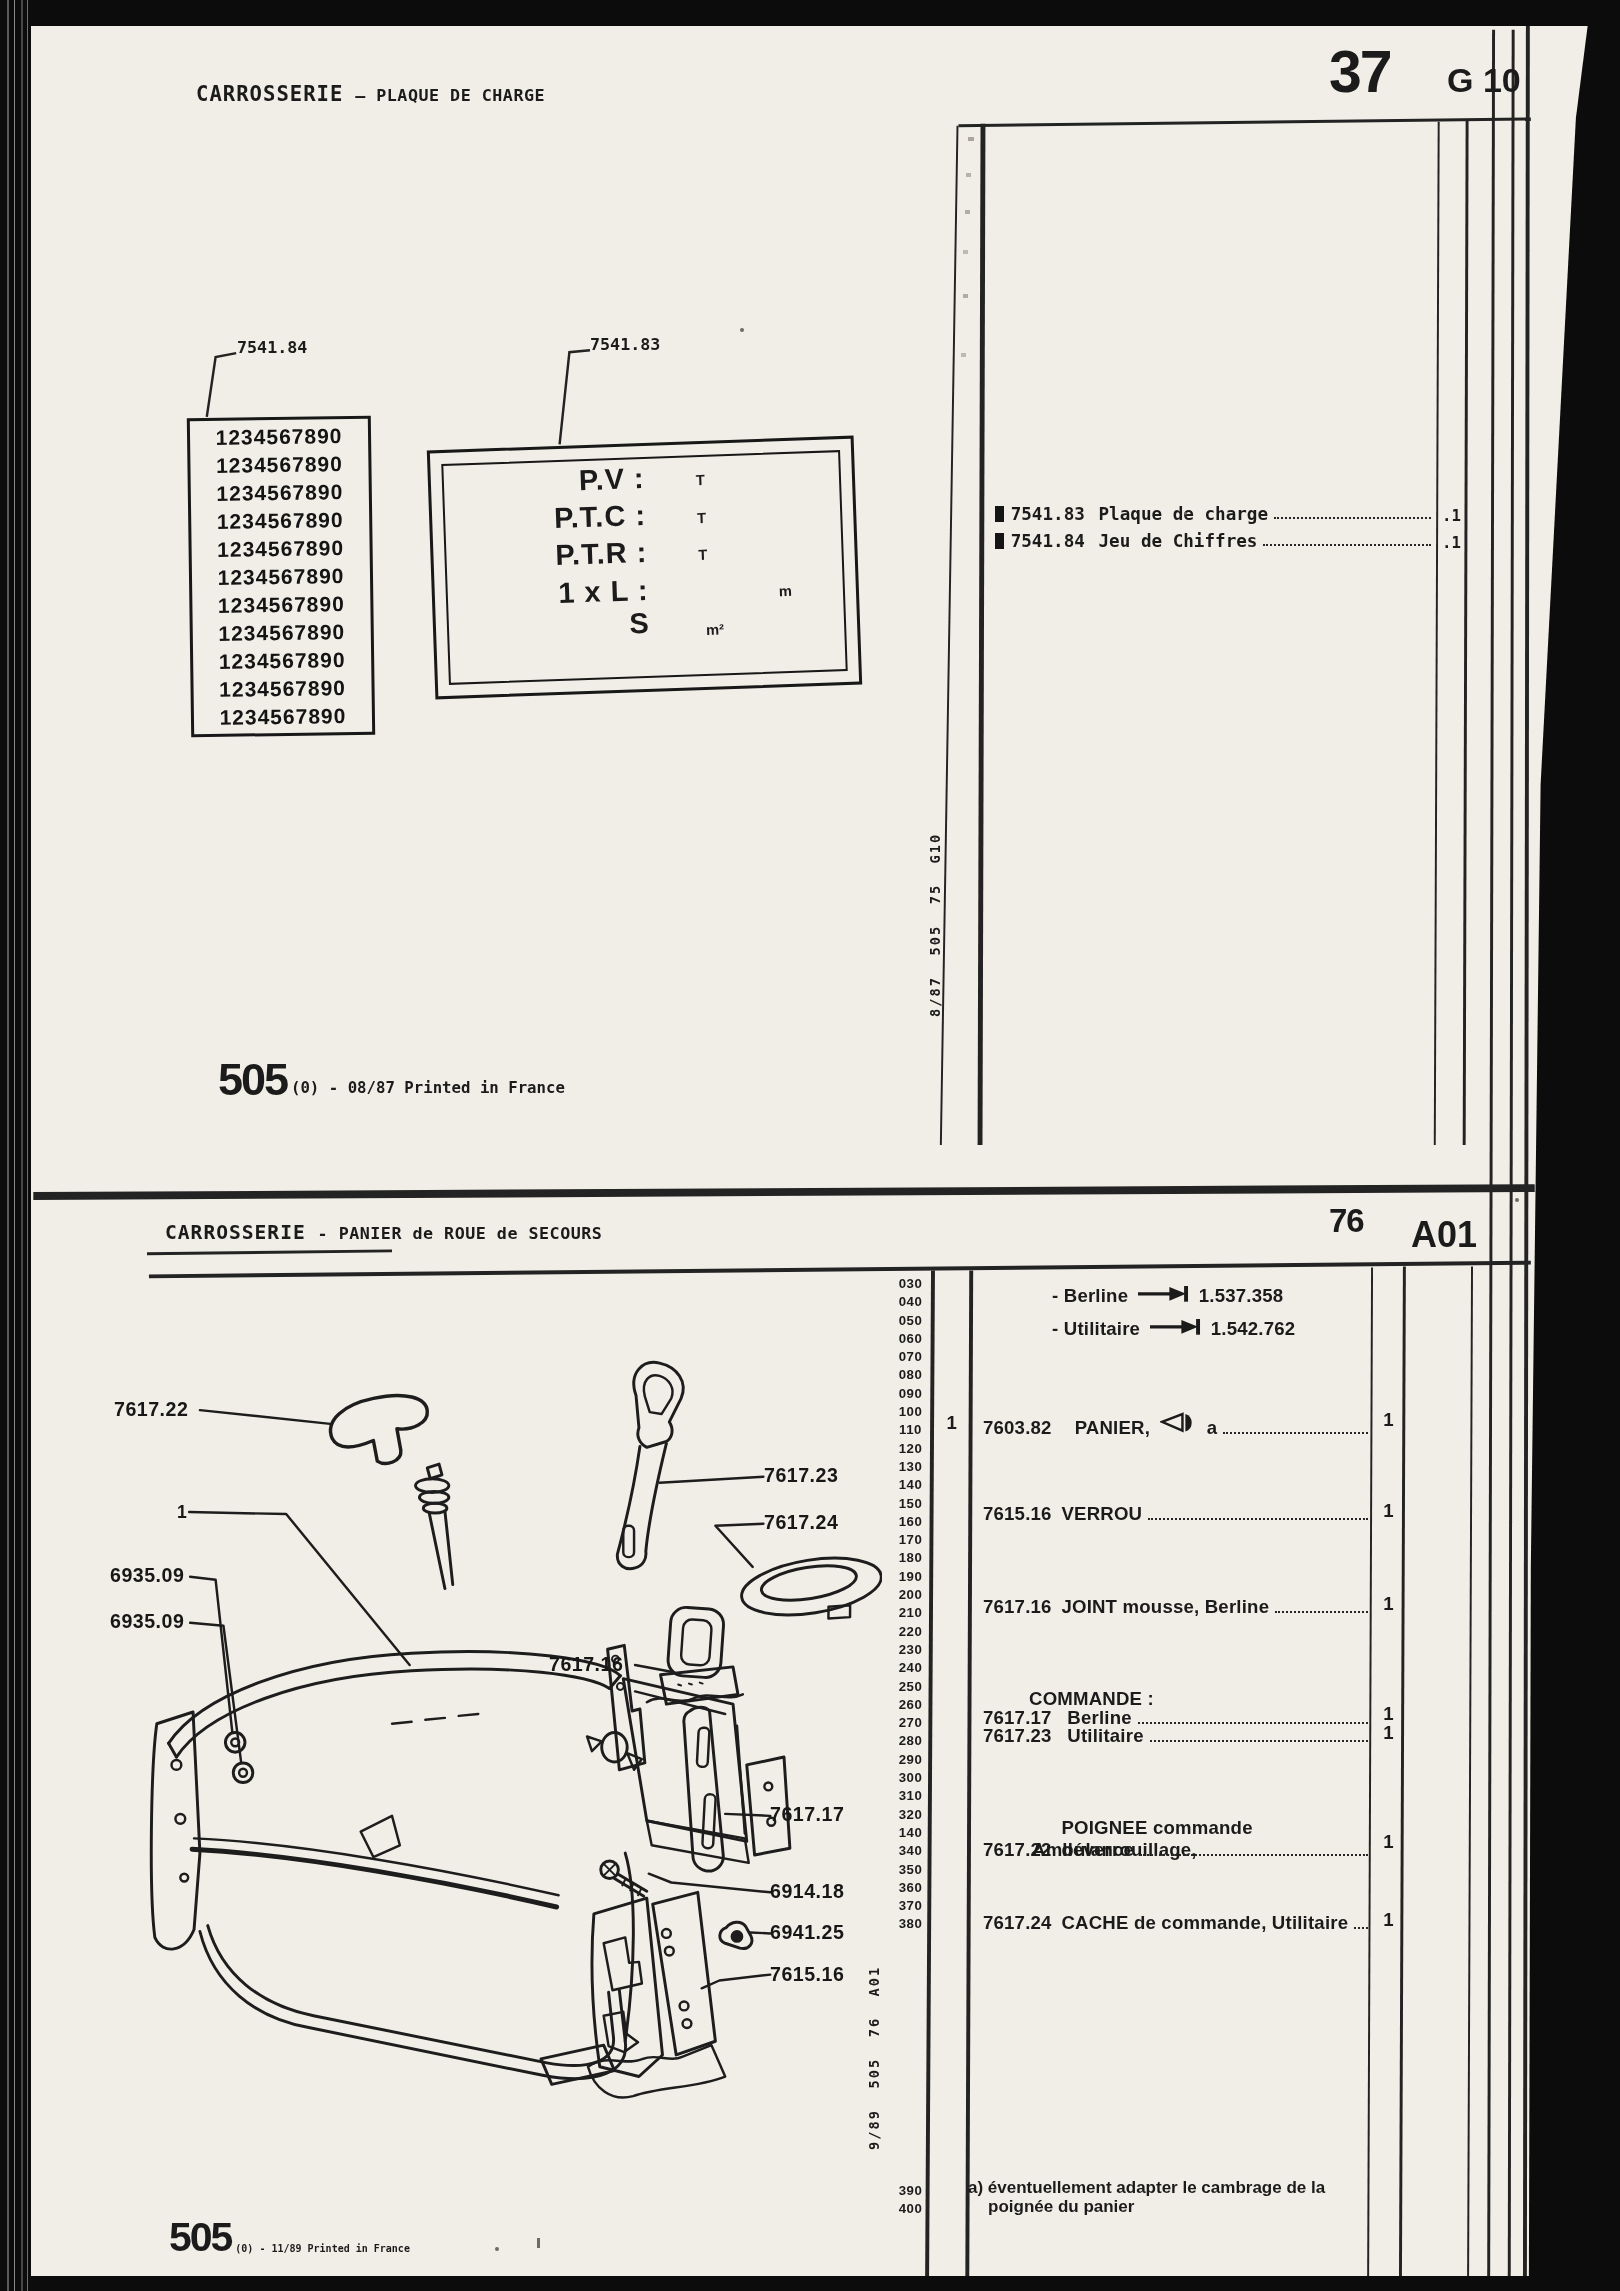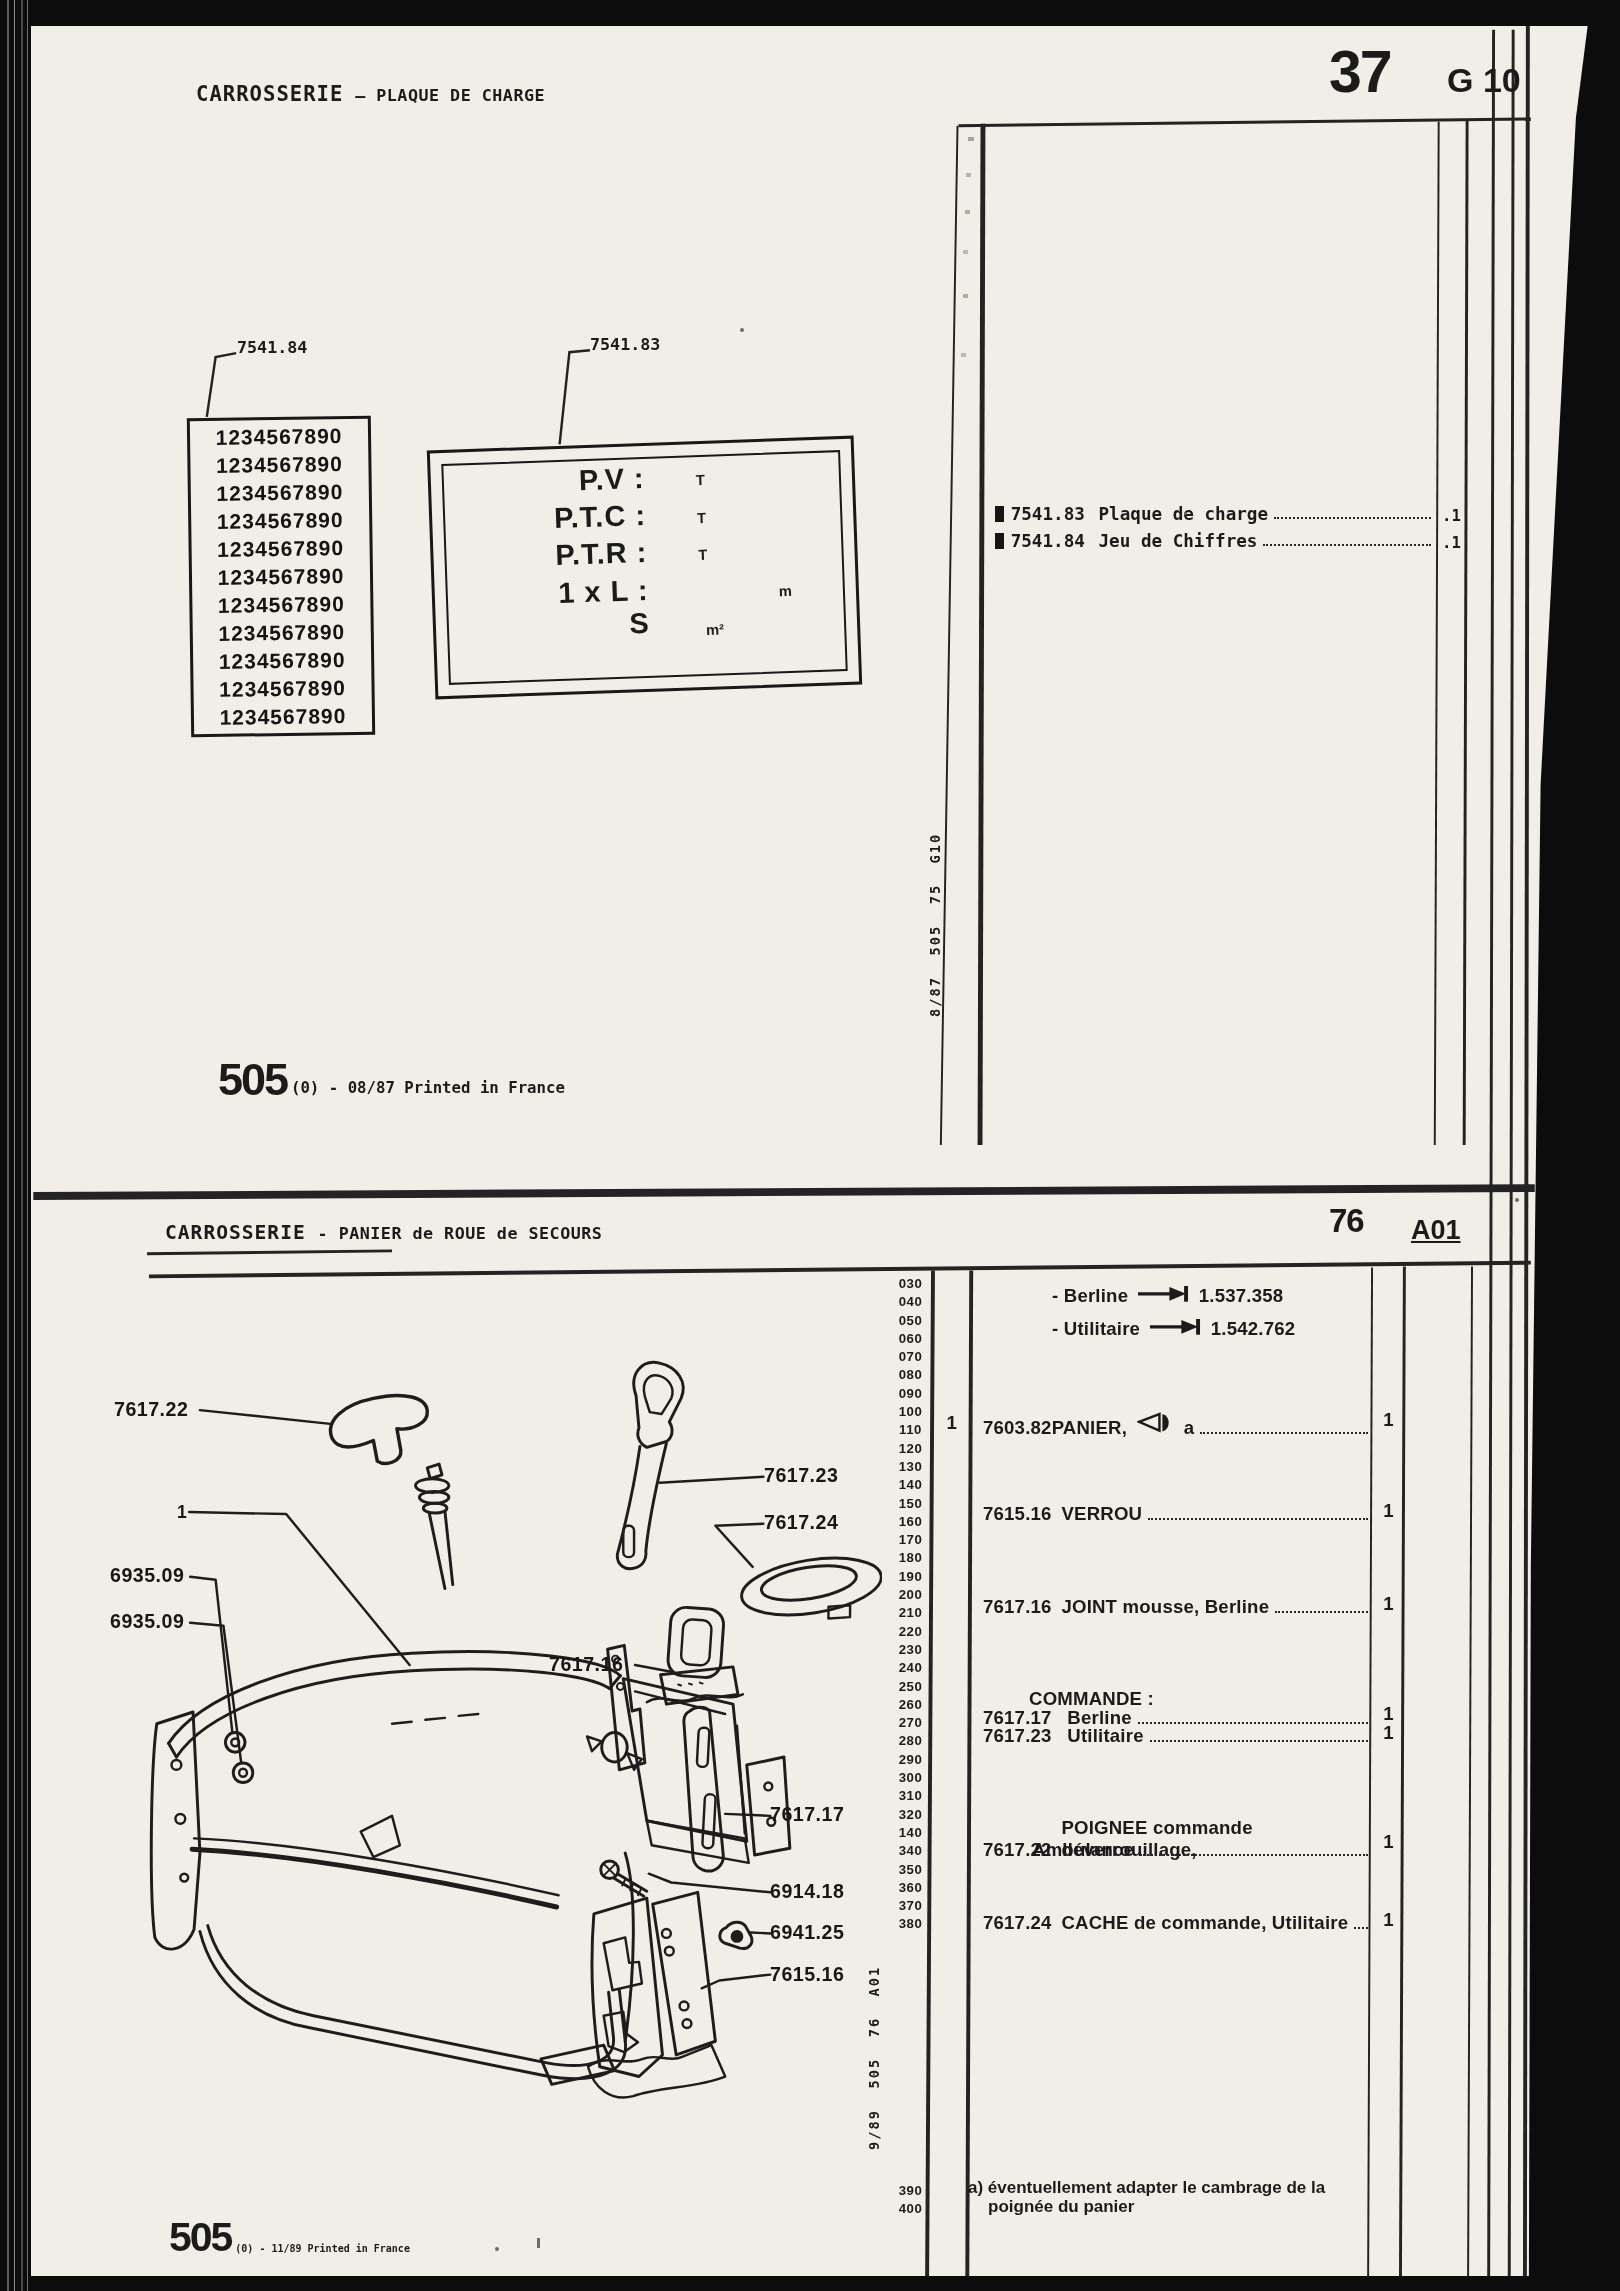--- a/index.html
+++ b/index.html
@@ -8,21 +8,21 @@
   .abs{position:absolute;}
   .mono{font-family:"DejaVu Sans Mono",monospace;font-weight:bold;color:#1b1b1b;}
   .sans{font-family:"Liberation Sans",sans-serif;font-weight:bold;color:#1b1b1b;}
   svg{position:absolute;left:0;top:0;}
   
   .hdr-main{font-size:20.6px;letter-spacing:1px;text-align:center;}
   .hdr-sub{font-size:16.7px;letter-spacing:0.5px;margin-left:11.8px;}
   .pgnum{font-size:59px;letter-spacing:-2px;line-height:1;}
   .pgnum2{font-size:33px;letter-spacing:-1px;line-height:1;}
   .pgcode{font-size:34px;line-height:1;}
-  .pgcode2{font-size:27px;line-height:1;text-decoration:underline;}
+  .pgcode2{font-size:36px;line-height:1;}
   
   .row{display:flex;align-items:flex-end;}
   .leader{flex:1;border-bottom:2.9px dotted #262626;margin:0 2px 4.9px 5.9px;min-width:13.7px;height:2px;}
   .qty{position:absolute;width:29px;text-align:center;font-size:18.6px;}
   .ref{flex:0 0 auto;}
   .blk{display:inline-block;width:8.8px;height:15.7px;background:#151515;margin:0 6.9px 2px 0;flex:0 0 auto;}
   
   #digits{position:absolute;left:189px;top:417px;width:178px;height:310px;border:3.9px solid #181818;
           transform:rotate(-0.8deg);padding-top:2.9px;}
   .digit-row{line-height:28px;font-size:21px;text-align:center;letter-spacing:1px;color:#141414;}
@@ -197,21 +197,21 @@
       <span><svg style="position:static" width="51" height="15.7" viewBox="0 0 52 16">
             <line x1="0" y1="8" x2="34" y2="8" stroke="#1b1b1b" stroke-width="3.5"></line>
             <polygon points="32,1 49,8 32,15" fill="#1b1b1b"></polygon>
             <rect x="47" y="0" width="4" height="16" fill="#1b1b1b"></rect>
           </svg></span>
       <span>1.542.762</span>
     </div>
 
     <div class="abs sans t19" style="left:939px;top:1412px;width:25.5px;text-align:center;">1</div>
     <div class="abs row sans t19" style="left:983px;top:1412px;width:387px;">
-      <span class="ref" style="margin-right:0;">7603.82</span>
+      <span class="ref" style="margin-right:23px;">7603.82</span>
       <span>PANIER,</span>
       <span style="margin:0 5.9px 1px 9.8px;flex:0 0 auto;"><svg style="position:static" width="41" height="20.6" viewBox="0 0 42 21">
             <polygon points="2,10 23,2 23,19" fill="none" stroke="#1b1b1b" stroke-width="2.5"></polygon>
             <path d="M26,2 A9.5,9.5 0 0 1 26,20 Z" fill="#1b1b1b"></path>
           </svg></span>
       <span>a</span>
       <span class="leader"></span>
     </div>
     <div class="qty sans abs" style="left:1374px;top:1409px;">1</div>
 

